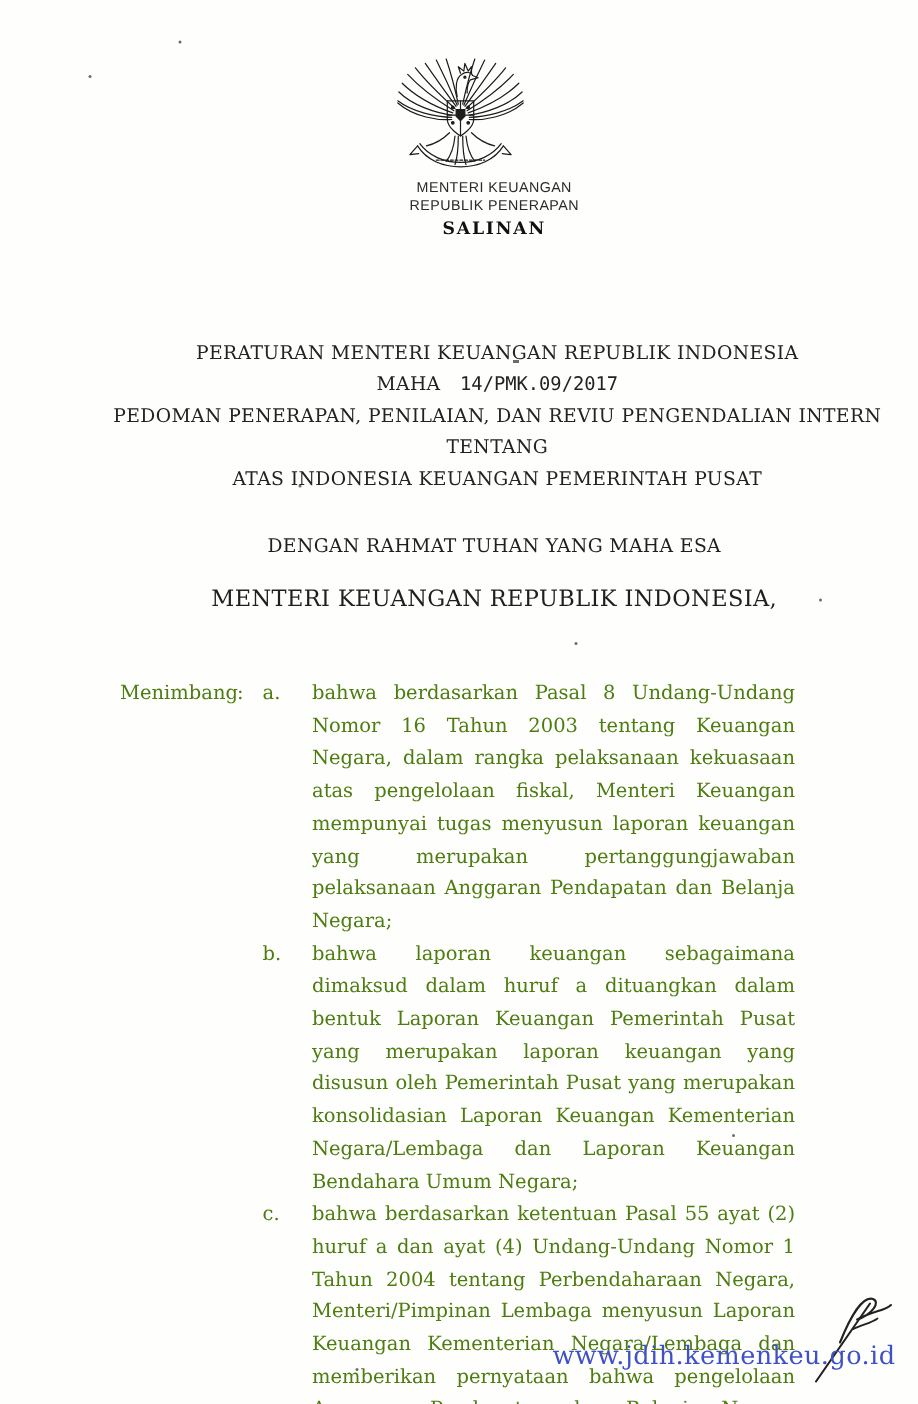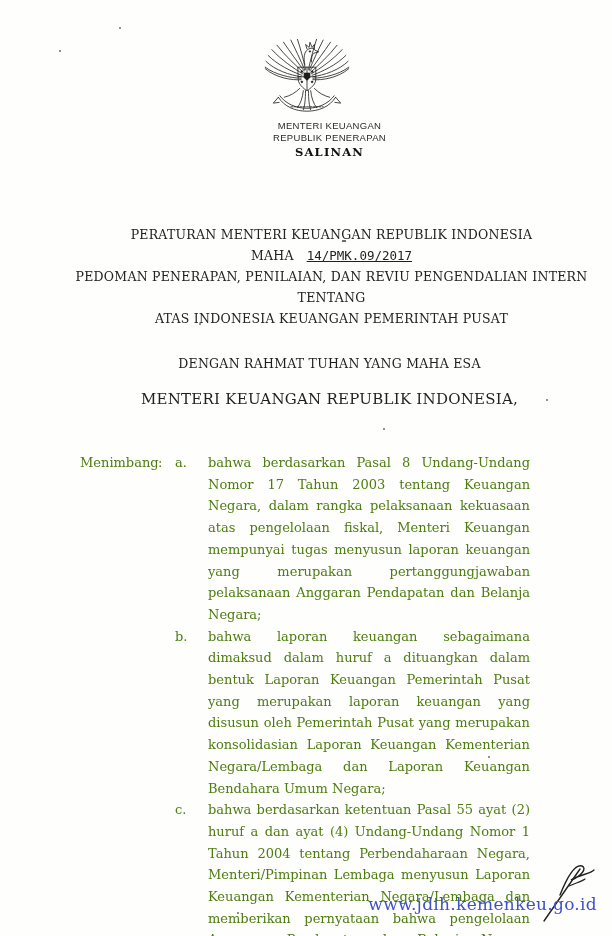--- a/index.html
+++ b/index.html
@@ -12,21 +12,21 @@
   
   .crest{left:263px;top:35px;width:88px;height:82px;}
   .ministry{left:0;right:0;top:120px;text-align:center;
     font-family:"Liberation Sans", sans-serif;font-size:9.5px;line-height:11.5px;
     letter-spacing:.3px;color:#2a2a2a;}
   .salinan{left:0;right:0;top:145px;text-align:center;
     font-weight:bold;font-size:11.5px;letter-spacing:1.2px;color:#111;}
   
   .titleblock{left:4px;right:0;top:224px;text-align:center;
     font-size:12.5px;line-height:21px;letter-spacing:.25px;color:#222;}
-  .nomor-val{font-family:"DejaVu Sans Mono", monospace;font-size:12.5px;margin-left:13px;letter-spacing:0;text-decoration:underline;}
+  .nomor-val{font-family:"DejaVu Sans Mono", monospace;font-size:12.5px;margin-left:13px;letter-spacing:0;}
   .invocation{left:0;right:0;top:356px;text-align:center;font-size:12.5px;letter-spacing:.25px;}
   .authority{left:0;right:0;top:390px;text-align:center;font-size:15px;letter-spacing:.25px;}
   
   .consider{left:80px;top:452px;width:450px;font-size:13px;line-height:21.7px;color:#4d7c0f;}
   .row{display:flex;align-items:flex-start;}
   .col-label{width:78px;flex:none;}
   .col-colon{width:17px;flex:none;}
   .col-letter{width:33px;flex:none;}
   .col-text{flex:1;text-align:justify;}
   .col-text.last-just{text-align-last:justify;}
@@ -124,21 +124,21 @@
   </div>
 
   <div class="abs invocation">DENGAN RAHMAT TUHAN YANG MAHA ESA</div>
   <div class="abs authority">MENTERI KEUANGAN REPUBLIK INDONESIA,</div>
 
   <div class="abs consider">
     <div class="row">
       <div class="col-label">Menimbang</div>
       <div class="col-colon">:</div>
       <div class="col-letter">a.</div>
-      <div class="col-text">bahwa berdasarkan Pasal 8 Undang-Undang Nomor 17 Tahun 2003 tentang Keuangan Negara, dalam rangka pelaksanaan kekuasaan atas pengelolaan fiskal, Menteri Keuangan mempunyai tugas menyusun laporan keuangan yang merupakan pertanggungjawaban pelaksanaan Anggaran Pendapatan dan Belanja Negara;</div>
+      <div class="col-text">bahwa berdasarkan Pasal 8 Undang-Undang Nomor 16 Tahun 2003 tentang Keuangan Negara, dalam rangka pelaksanaan kekuasaan atas pengelolaan fiskal, Menteri Keuangan mempunyai tugas menyusun laporan keuangan yang merupakan pertanggungjawaban pelaksanaan Anggaran Pendapatan dan Belanja Negara;</div>
     </div>
     <div class="row">
       <div class="col-label"></div>
       <div class="col-colon"></div>
       <div class="col-letter">b.</div>
       <div class="col-text">bahwa laporan keuangan sebagaimana dimaksud dalam huruf a dituangkan dalam bentuk Laporan Keuangan Pemerintah Pusat yang merupakan laporan keuangan yang disusun oleh Pemerintah Pusat yang merupakan konsolidasian Laporan Keuangan Kementerian Negara/Lembaga dan Laporan Keuangan Bendahara Umum Negara;</div>
     </div>
     <div class="row">
       <div class="col-label"></div>
       <div class="col-colon"></div>

